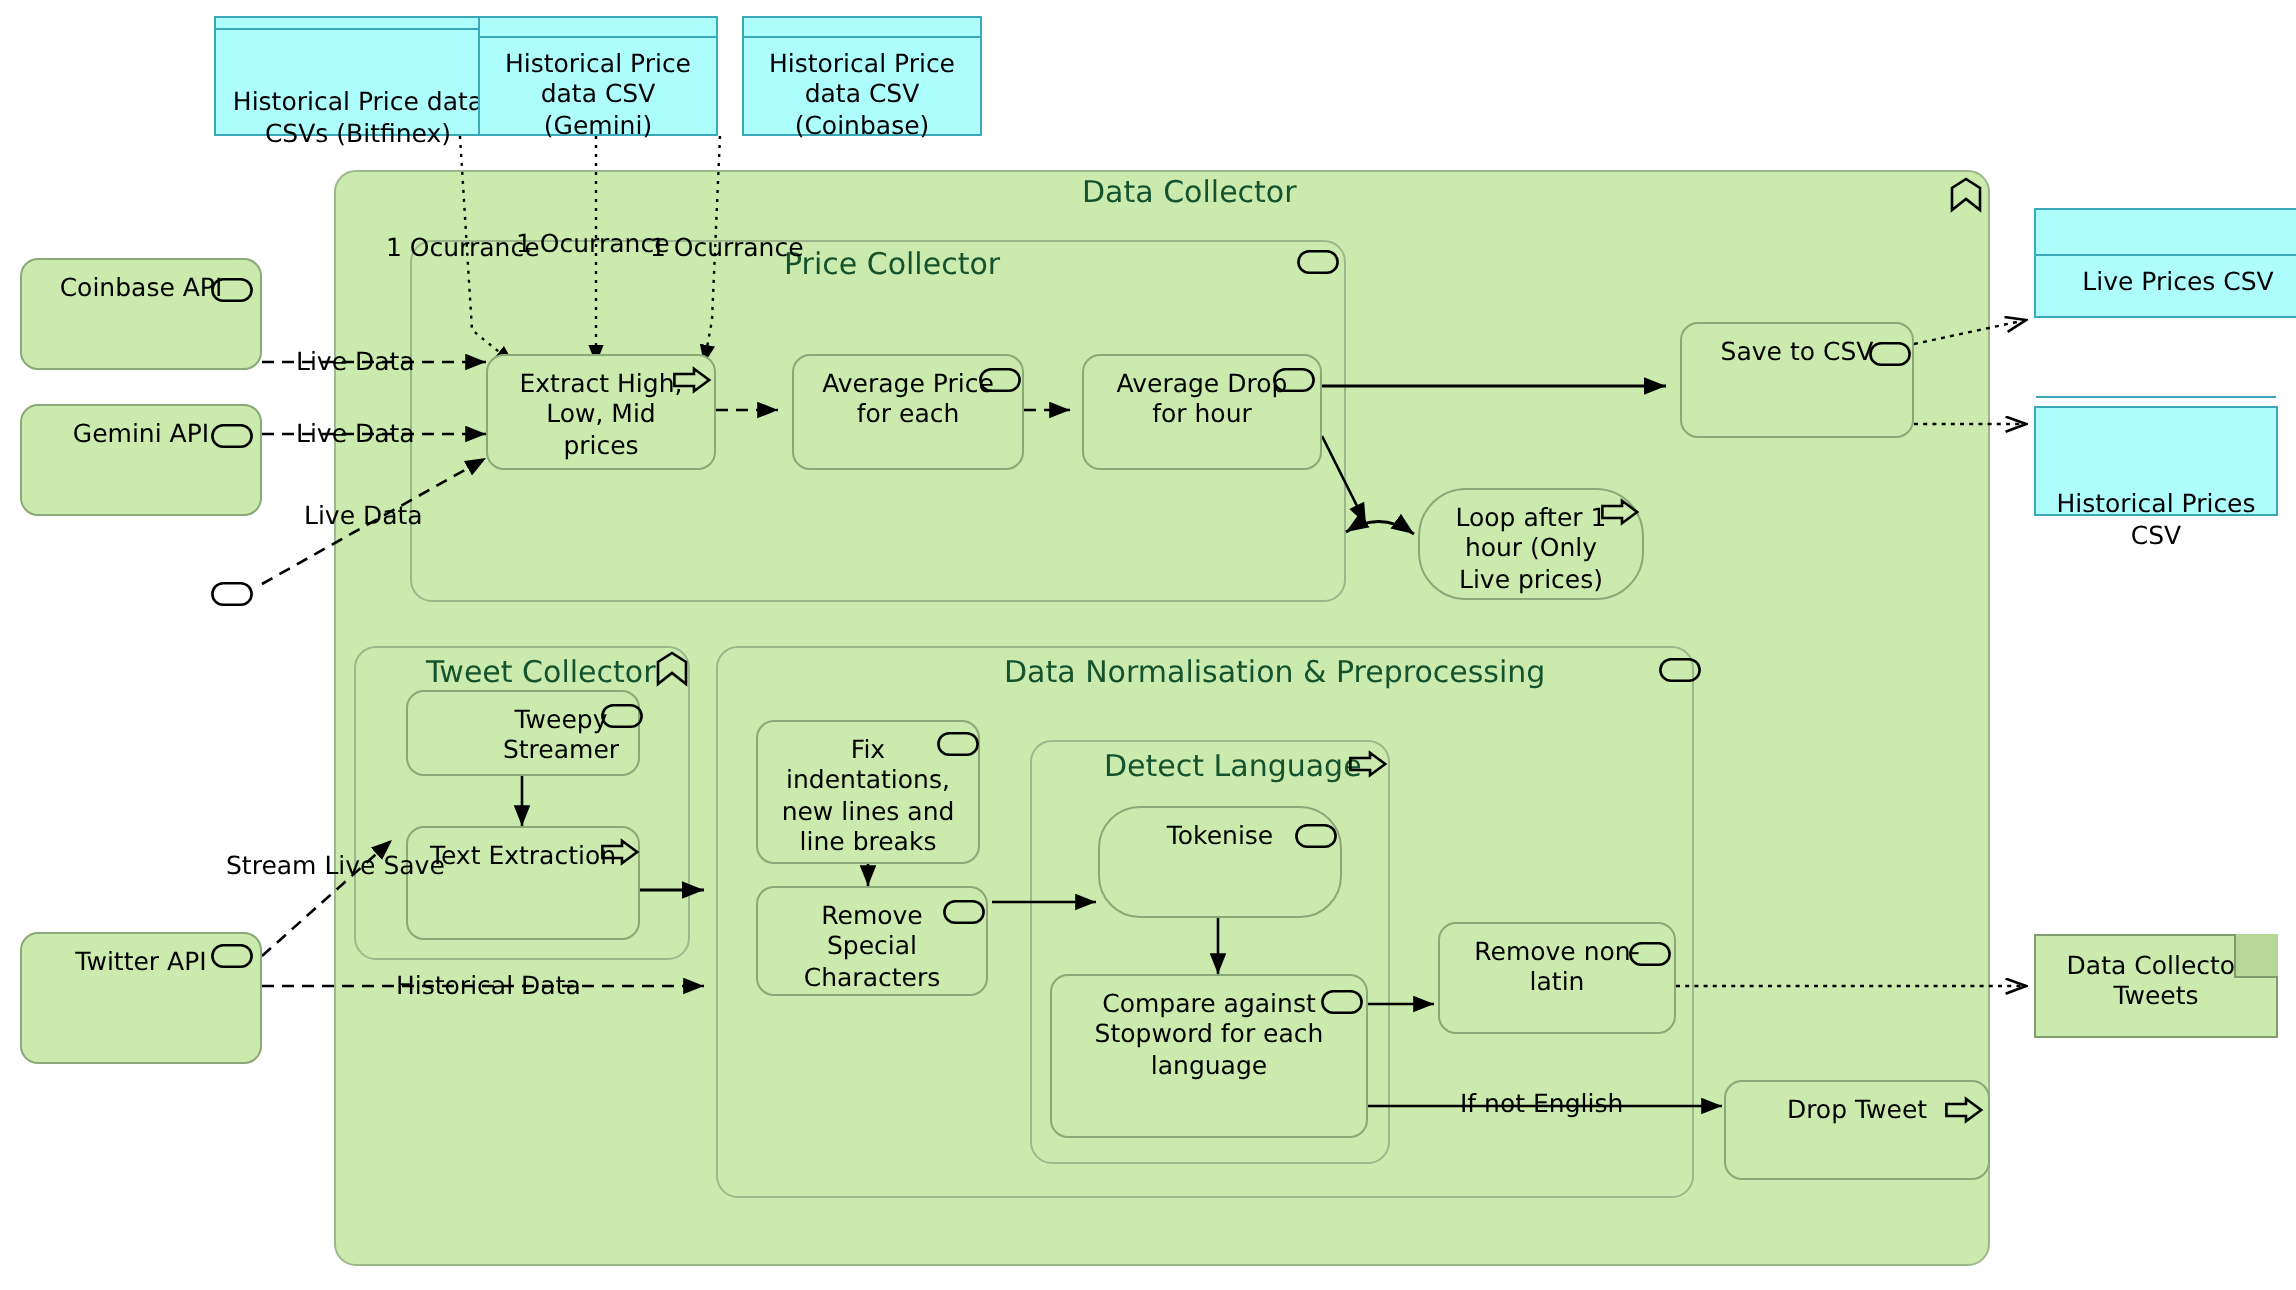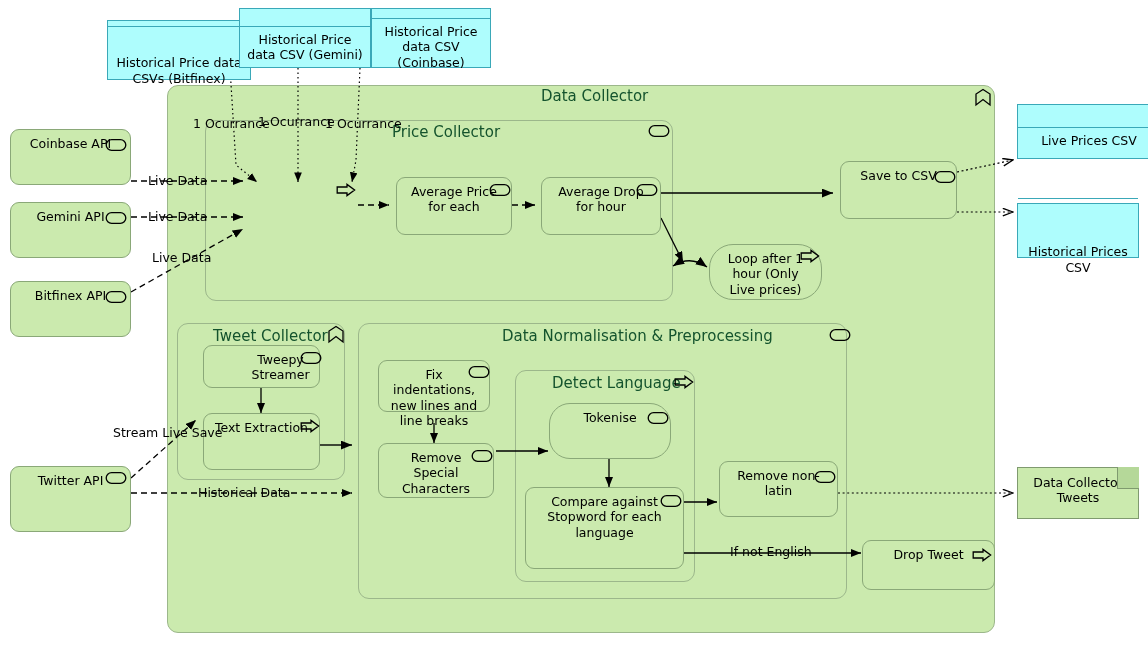--- a/index.html
+++ b/index.html
@@ -177,26 +177,26 @@
 
     <path d="M609,459 L609,487" fill="none" stroke="#000" stroke-width="1.3" marker-end="url(#ar)"></path>
 
     <path d="M684,502 L717,502" fill="none" stroke="#000" stroke-width="1.3" marker-end="url(#ar)"></path>
 
     <path d="M684,553 L861,553" fill="none" stroke="#000" stroke-width="1.3" marker-end="url(#ar)"></path>
 
     <path d="M838,493 L1013,493" fill="none" stroke="#000" stroke-width="1.2" stroke-dasharray="2,2.6" marker-end="url(#aro)"></path>
   </svg>
 
-  <div class="node art" style="left:107px;top:20px;width:144px;height:60px;gap:23px;">
+  <div class="node art" style="left:107px;top:8px;width:144px;height:60px;gap:23px;">
     <div class="band"></div>
     <span class="lbl">Historical Price data CSVs (Bitfinex)</span>
   </div>
 
-  <div class="node art" style="left:239px;top:8px;width:132px;height:60px;">
+  <div class="node art" style="left:239px;top:8px;width:120px;height:60px;">
     <div class="band"></div>
     <span class="lbl">Historical Price data CSV (Gemini)</span>
   </div>
 
   <div class="node art" style="left:371px;top:8px;width:120px;height:60px;">
     <div class="band"></div>
     <span class="lbl">Historical Price data CSV (Coinbase)</span>
   </div>
 
   <div class="node el" style="left:10px;top:129px;width:121px;height:56px;">
@@ -210,23 +210,20 @@
 
   <div class="node el" style="left:10px;top:202px;width:121px;height:56px;">
     <span class="lbl">Gemini API</span>
   </div>
   <span class="icn" style="left:105px;top:211px;">
     <svg width="22" height="14" viewBox="0 0 22 14">
         <rect x="1.2" y="1.6" width="19.6" height="10.8" rx="5.4" fill="none" stroke="#000" stroke-width="1.3"></rect>
       </svg>
   </span>
 
-  <div class="node el" style="left:10px;top:281px;width:121px;height:56px;">
-    <span class="lbl">Bitfinex API</span>
-  </div>
   <span class="icn" style="left:105px;top:290px;">
     <svg width="22" height="14" viewBox="0 0 22 14">
         <rect x="1.2" y="1.6" width="19.6" height="10.8" rx="5.4" fill="none" stroke="#000" stroke-width="1.3"></rect>
       </svg>
   </span>
 
   <div class="node el" style="left:10px;top:466px;width:121px;height:66px;">
     <span class="lbl">Twitter API</span>
   </div>
   <span class="icn" style="left:105px;top:471px;">
@@ -263,20 +260,23 @@
       </svg>
   </span>
 
   <span class="ctitle" style="left:552px;top:376px;">Detect Language</span>
   <span class="icn" style="left:674px;top:375px;">
     <svg width="20" height="14" viewBox="0 0 20 14">
         <path d="M1.2,4 L11,4 L11,1.4 L18.6,7 L11,12.6 L11,10 L1.2,10 Z" fill="none" stroke="#000" stroke-width="1.3"></path>
       </svg>
   </span>
 
+  <div class="node el" style="left:243px;top:177px;width:115px;height:58px;">
+    <span class="lbl">Extract High, Low, Mid prices</span>
+  </div>
   <span class="icn" style="left:336px;top:183px;">
     <svg width="20" height="14" viewBox="0 0 20 14">
         <path d="M1.2,4 L11,4 L11,1.4 L18.6,7 L11,12.6 L11,10 L1.2,10 Z" fill="none" stroke="#000" stroke-width="1.3"></path>
       </svg>
   </span>
 
   <div class="node el" style="left:396px;top:177px;width:116px;height:58px;">
     <span class="lbl">Average Price for each</span>
   </div>
   <span class="icn" style="left:489px;top:183px;">
@@ -323,21 +323,21 @@
 
   <div class="node el" style="left:203px;top:413px;width:117px;height:57px;">
     <span class="lbl">Text Extraction</span>
   </div>
   <span class="icn" style="left:300px;top:419px;">
     <svg width="20" height="14" viewBox="0 0 20 14">
         <path d="M1.2,4 L11,4 L11,1.4 L18.6,7 L11,12.6 L11,10 L1.2,10 Z" fill="none" stroke="#000" stroke-width="1.3"></path>
       </svg>
   </span>
 
-  <div class="node el" style="left:378px;top:360px;width:112px;height:52px;">
+  <div class="node el" style="left:378px;top:360px;width:112px;height:72px;">
     <span class="lbl">Fix indentations, new lines and line breaks</span>
   </div>
   <span class="icn" style="left:468px;top:365px;">
     <svg width="22" height="14" viewBox="0 0 22 14">
         <rect x="1.2" y="1.6" width="19.6" height="10.8" rx="5.4" fill="none" stroke="#000" stroke-width="1.3"></rect>
       </svg>
   </span>
 
   <div class="node el" style="left:378px;top:443px;width:116px;height:55px;">
     <span class="lbl">Remove Special Characters</span>

